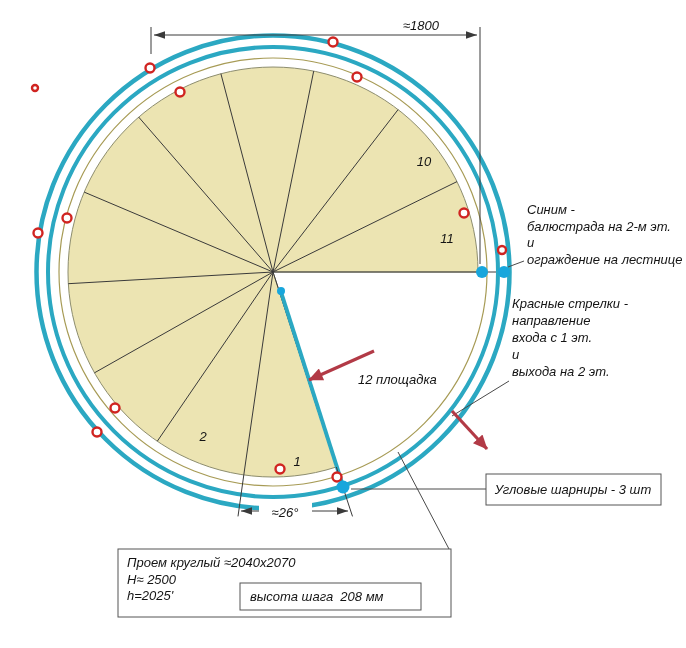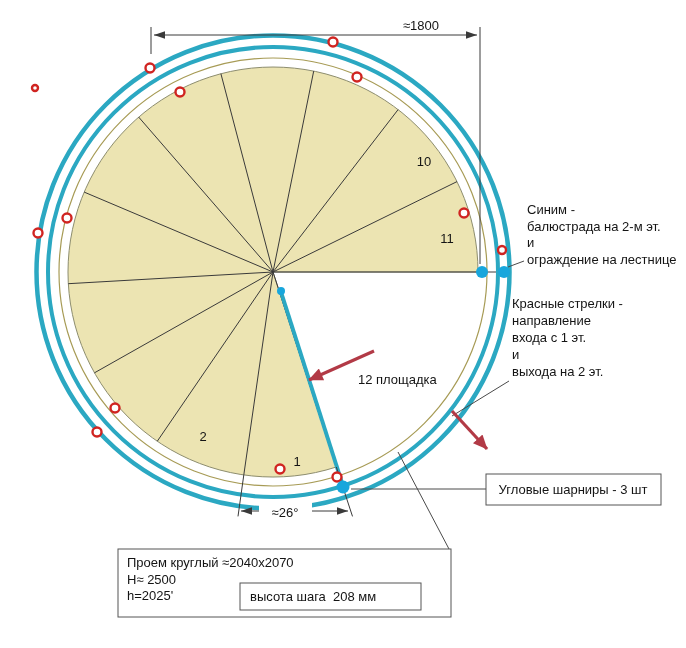--- a/index.html
+++ b/index.html
@@ -1,16 +1,16 @@
 <!DOCTYPE html>
 <html style="--c-railing: #2ba8c2; --c-hinge: #18a6dc; --c-tread: #ece4b2; --c-tread_edge: #8d8d6e; --c-opening: #a79b55; --c-marker: #d02421; --c-arrow: #b23a46; --c-line: #3a3a3a; --c-text: #141414; --c-box_border: #555555;"><head>
 <meta charset="utf-8">
 <style>
   html,body { margin:0; padding:0; background:#ffffff; }
-  .stage { position:relative; width:686px; height:648px; background:#fff; overflow:hidden; }
+  .stage { position:relative; width:686px; height:648px; background:#fff; overflow:hidden;font-style:italic; }
   svg { display:block; font-family:"Liberation Sans", sans-serif; }
   text { font-family:"Liberation Sans", sans-serif; font-size:13px; fill:var(--c-text,#111); }
   .t-mid { text-anchor:middle; }
   .tread { fill:var(--c-tread,#ece4b2); stroke:var(--c-tread_edge,#8d8d6e); stroke-width:1; }
   .fan line, line.fan { stroke:var(--c-line,#3a3a3a); stroke-width:1; }
   .teal { fill:none; stroke:var(--c-railing,#2ba8c2); }
   .teal.outer { stroke-width:4.5; }
   .teal.inner { stroke-width:4; }
   .opening { fill:none; stroke:var(--c-opening,#a79b55); stroke-width:1.2; }
   .railing-line { stroke:var(--c-railing,#2ba8c2); stroke-width:4; }

